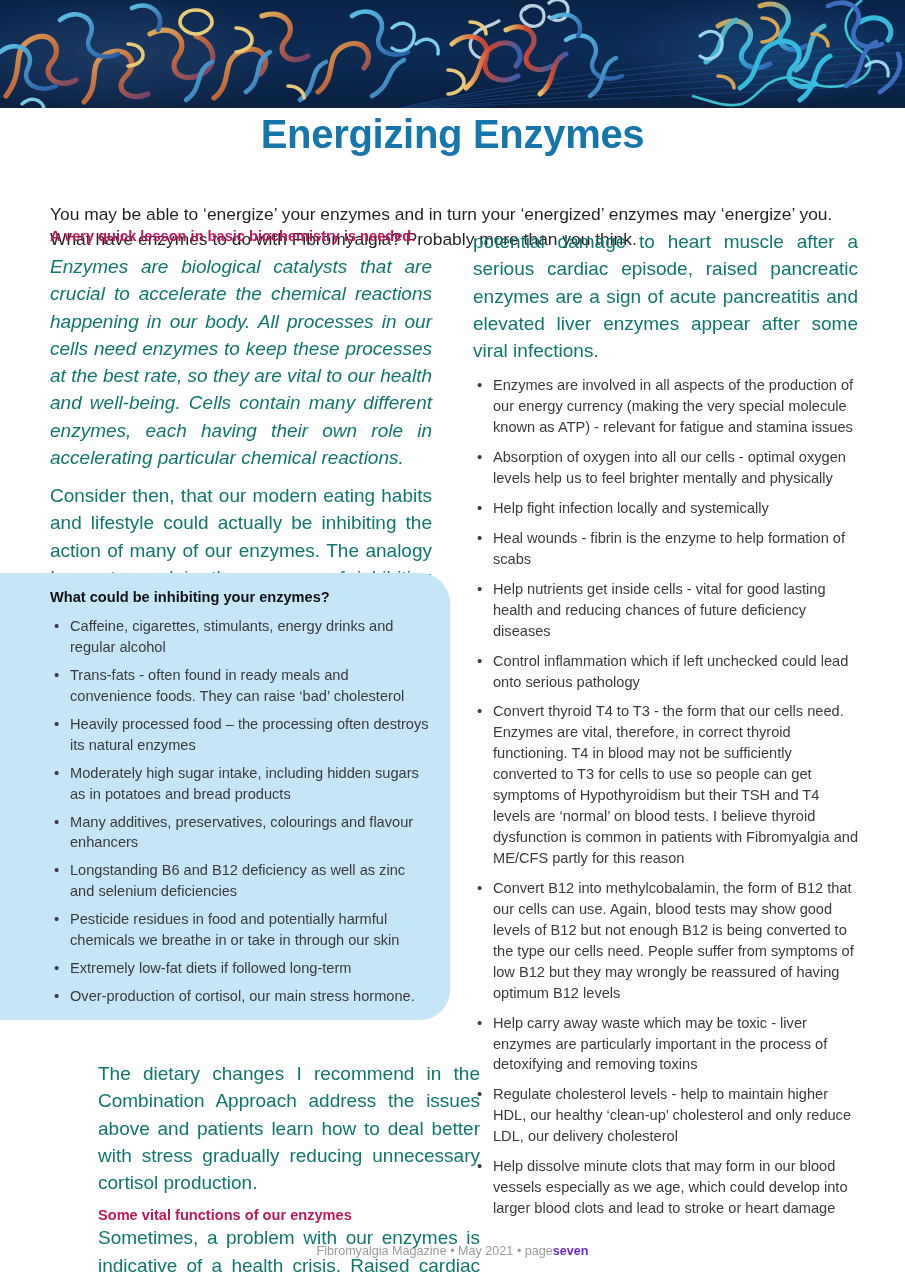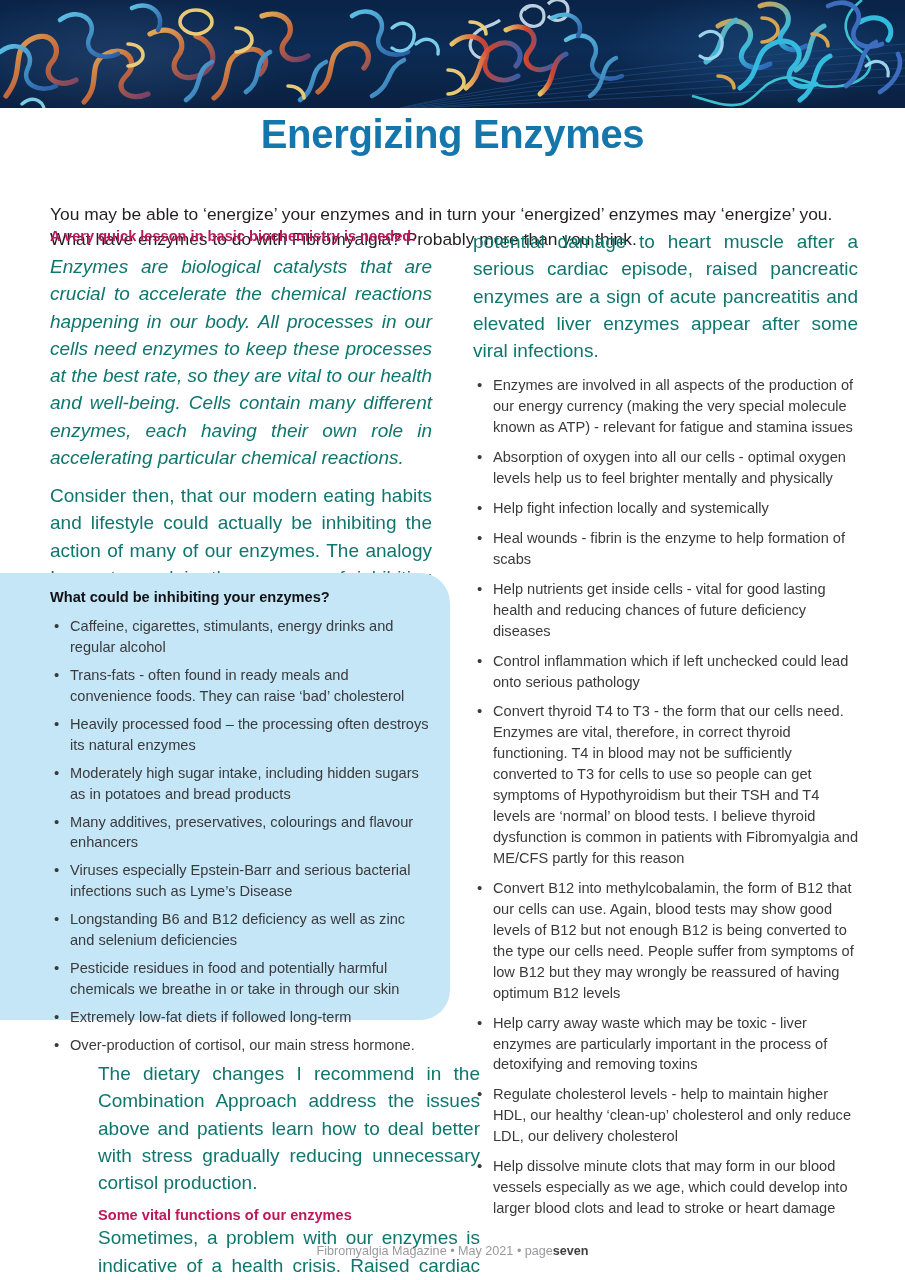--- a/index.html
+++ b/index.html
@@ -141,21 +141,21 @@
   
   .footer {
     position: absolute;
     bottom: 22px; left: 0;
     width: 905px;
     text-align: center;
     font-size: 12.6px;
     color: #9a9a9e;
   }
   .footer .pagenum-word { color: #9a9a9e; }
-  .footer .pagenum-val { color: #404040; font-weight: bold; }
+  .footer .pagenum-val { color: #6d28d9; font-weight: bold; }
 </style>
 </head>
 <body>
 
 <div class="page">
 
   <div class="banner">
     <svg width="905" height="108" viewBox="0 0 905 108">
       <defs>
         <linearGradient id="gA" x1="0" y1="0" x2="1" y2="1">
@@ -292,21 +292,20 @@
 
   <div class="callout">
     <div class="callout-inner">
       <h3>What could be inhibiting your enzymes?</h3>
       <ul class="bullets">
         <li>Caffeine, cigarettes, stimulants, energy drinks and regular alcohol</li>
         <li>Trans-fats - often found in ready meals and convenience foods. They can raise ‘bad’ cholesterol</li>
         <li>Heavily processed food – the processing often destroys its natural enzymes</li>
         <li>Moderately high sugar intake, including hidden sugars as in potatoes and bread products</li>
         <li>Many additives, preservatives, colourings and flavour enhancers</li>
-        <li>Viruses especially Epstein-Barr and serious bacterial infections such as Lyme’s Disease</li>
         <li>Longstanding B6 and B12 deficiency as well as zinc and selenium deficiencies</li>
         <li>Pesticide residues in food and potentially harmful chemicals we breathe in or take in through our skin</li>
         <li>Extremely low-fat diets if followed long-term</li>
         <li>Over-production of cortisol, our main stress hormone.</li>
       </ul>
     </div>
   </div>
 
   <div class="left-tail">
     <p class="body">The dietary changes I recommend in the Combination Approach address the issues above and patients learn how to deal better with stress gradually reducing unnecessary cortisol production.</p>

